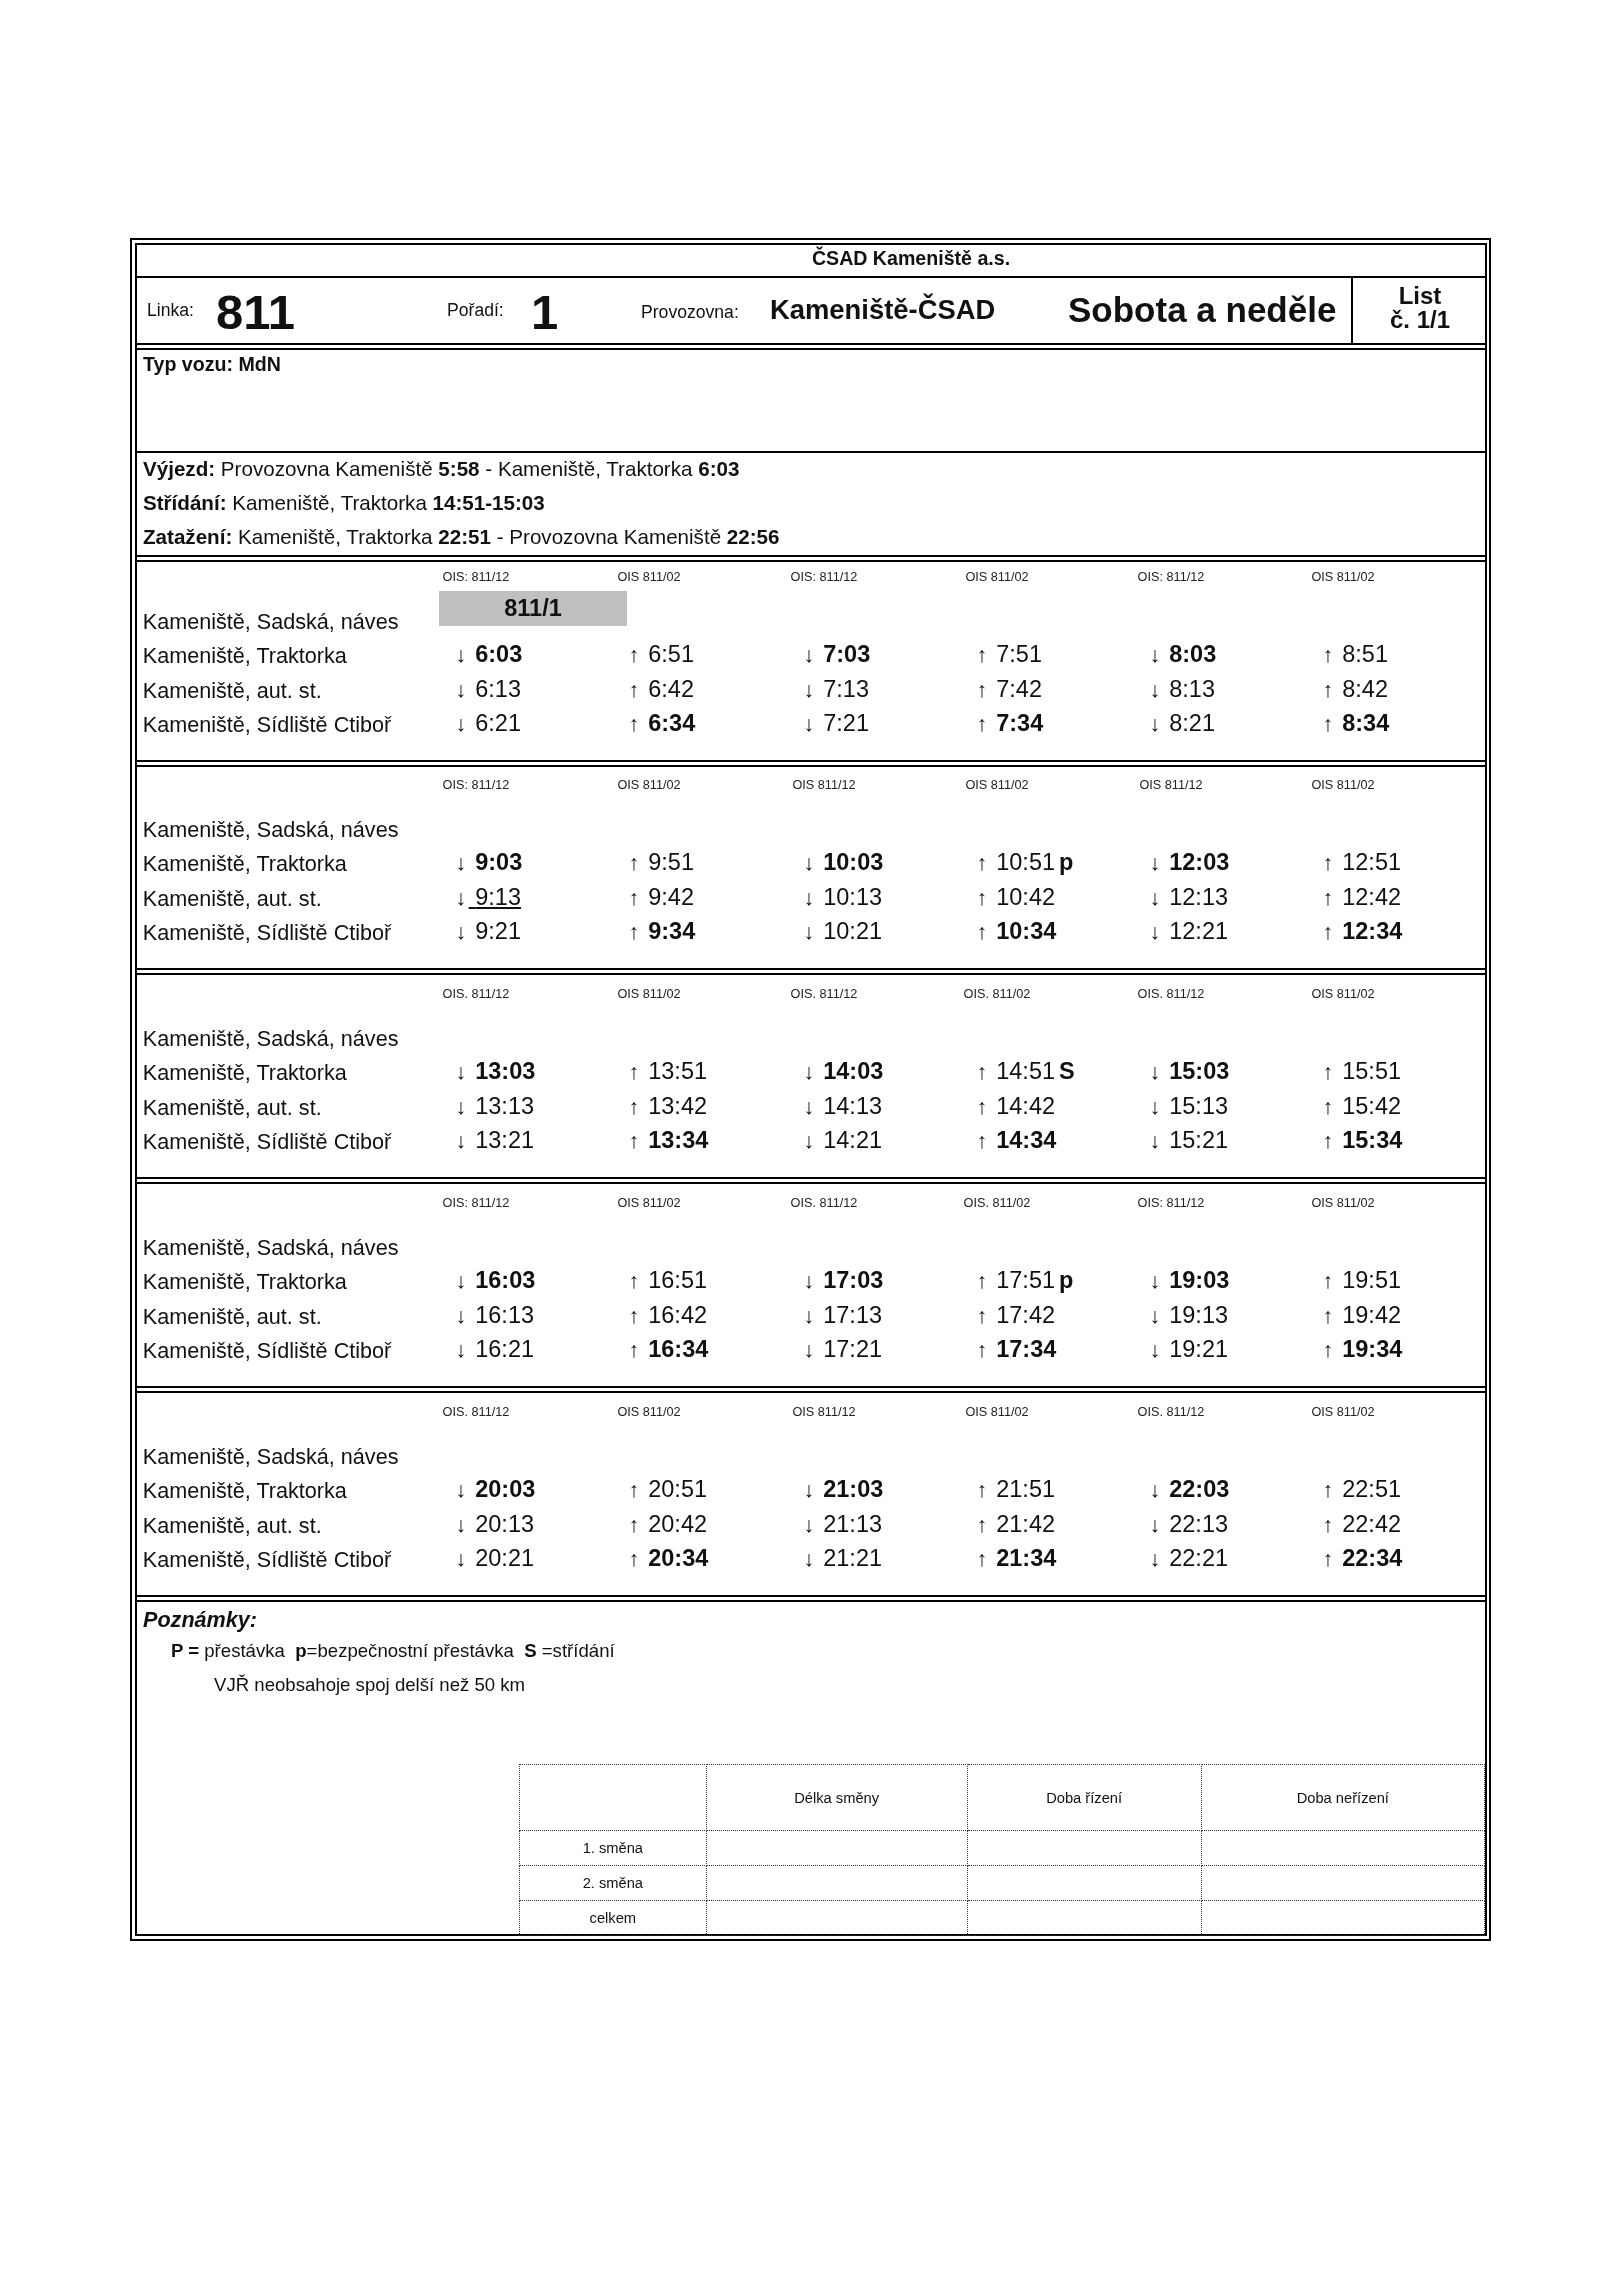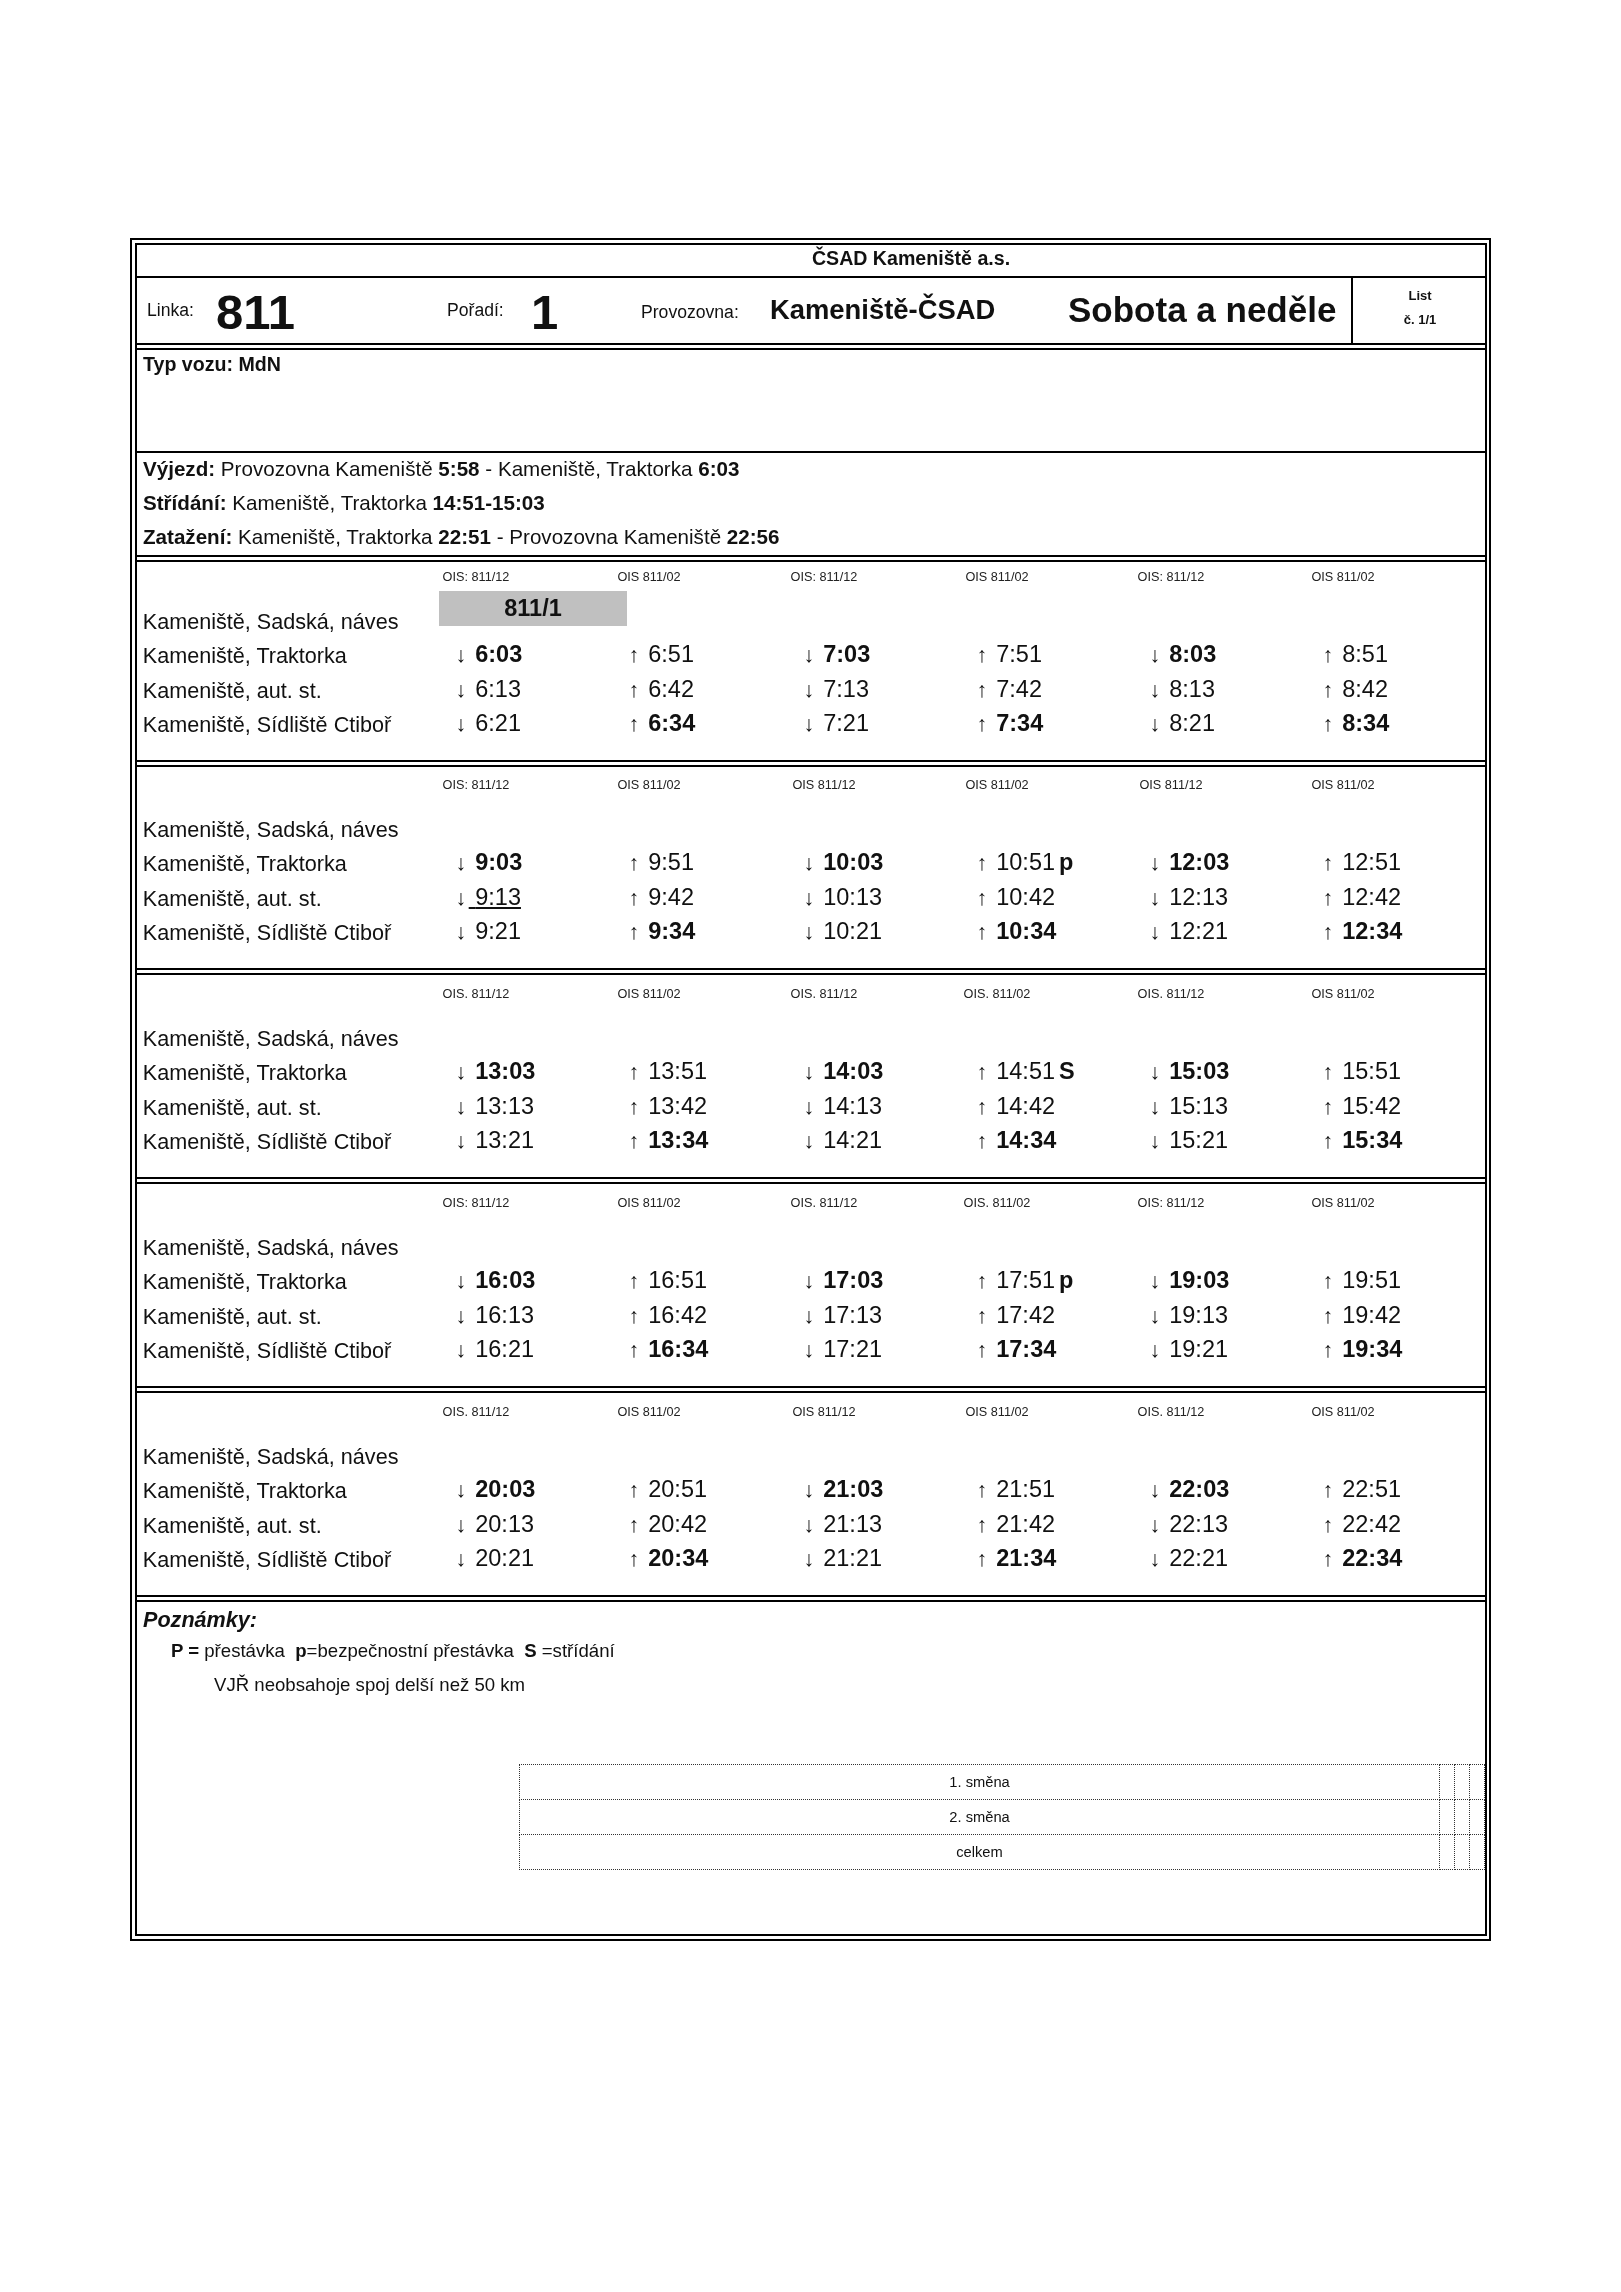--- a/index.html
+++ b/index.html
@@ -22,21 +22,21 @@
   }
   .hdr-label { position: absolute; font-size: 17.6px; }
   .hdr-big { position: absolute; font-weight: bold; }
   .linka-label { left: 147px; top: 300px; }
   .linka-val { left: 216px; top: 284px; font-size: 49px; }
   .poradi-label { left: 447px; top: 300px; }
   .poradi-val { left: 531px; top: 284px; font-size: 49px; }
   .prov-label { left: 641px; top: 302px; }
   .prov-val { left: 770px; top: 294px; font-size: 27.4px; }
   .days { position: absolute; left: 1068px; top: 290px; font-size: 35px; font-weight: bold; }
-  .list-box { position: absolute; left: 1353px; top: 284px; width: 134px; text-align: center; font-weight: bold; font-size: 13px; line-height: 23.5px; }
+  .list-box { position: absolute; left: 1353px; top: 284px; width: 134px; text-align: center; font-weight: bold; font-size: 24px; line-height: 23.5px; }
 
   .typ { position: absolute; left: 143px; top: 353px; font-weight: bold; font-size: 19.6px; }
 
   .info { position: absolute; left: 143px; font-size: 20.6px; }
   .info b { font-weight: bold; }
 
   .block { position: absolute; left: 135px; width: 1352px; }
   .stop-name { position: absolute; left: 7.8px; font-size: 21.6px; }
   .ois { position: absolute; font-size: 12.7px; width: 176px; text-align: center; color: #222; }
   .time { position: absolute; font-size: 23.5px; white-space: nowrap; }
@@ -275,20 +275,26 @@
   <b>P =</b>
   <span>přestávka</span>&nbsp;
   <b>p</b><span>=bezpečnostní přestávka</span>&nbsp;
   <b>S</b>
   <span>=střídání</span>
 </div>
 <div class="notes-line" style="left:214px; top:1674px;">VJŘ neobsahoje spoj delší než 50 km</div>
 
 <table class="sum-table">
   <tbody>
+      <tr class="head">
+    <td></td>
+    <td>Délka směny</td>
+    <td>Doba řízení</td>
+    <td>Doba neřízení</td>
+  </tr>
   <tr class="row">
     <td>1. směna</td>
     <td></td>
     <td></td>
     <td></td>
   </tr>
   <tr class="row">
     <td>2. směna</td>
     <td></td>
     <td></td>

